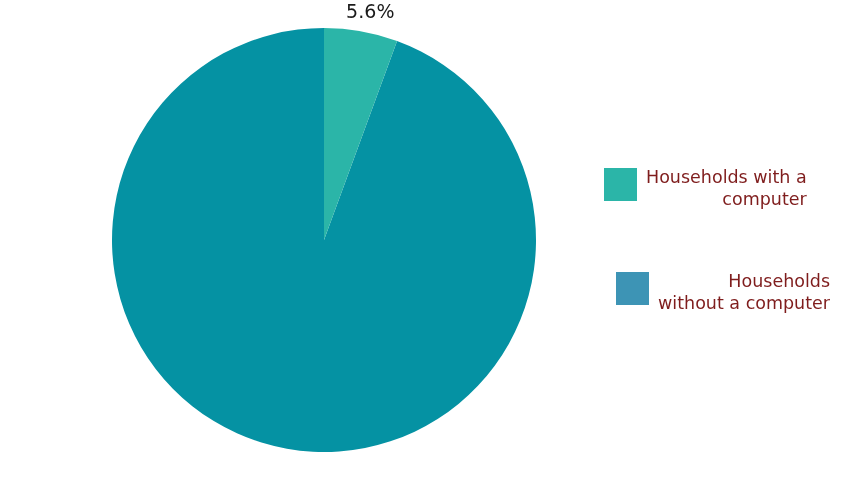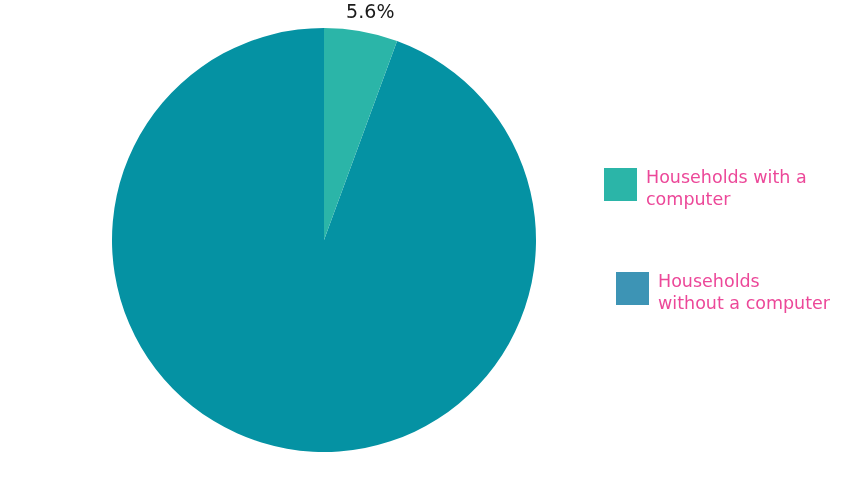--- a/index.html
+++ b/index.html
@@ -68,30 +68,30 @@
   .legend-swatch {
     flex: 0 0 auto;
     width: 33px;
     height: 33px;
     margin-right: 9px;
   }
   .legend-text {
     font-family: "DejaVu Sans", sans-serif;
     font-size: 17.5px;
     line-height: 22px;
-    color: #ec4899;
+    color: #7f1d1d;
     max-width: 180px;
     margin-top: -2px;
     white-space: pre-line;
   }
 </style>
 </head>
 <body style="background: rgb(255, 255, 255);">
 
-<div id="chart-root" style="background: rgb(255, 255, 255);">
+<div id="chart-root" style="background: rgb(255, 255, 255); text-align: right;">
 
   <div id="pie-area">
     <svg id="pie-svg" width="600" height="484" viewBox="0 0 600 484">
       <g>
         <path id="slice-path-1" d="M 324 240 L 397.0642997129976 40.98842217737871 A 212 212 0 1 1 323.99999999999994 28 Z" fill="#0592a3"></path>
         <path id="slice-path-0" d="M 324 240 L 324 28 A 212 212 0 0 1 397.0642997129976 40.98842217737871 Z" fill="#2bb5a8"></path>
       </g>
     </svg>
 
     <div class="slice-label" id="slice-label-0">5.6%</div>

